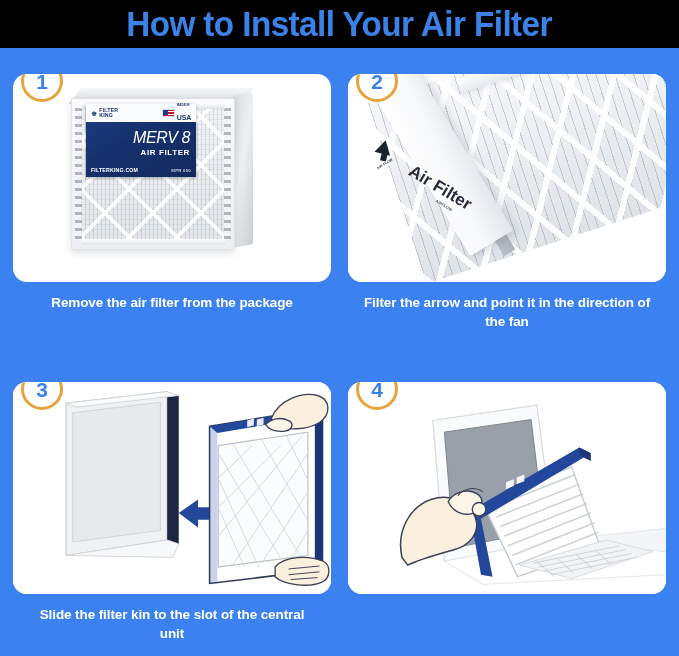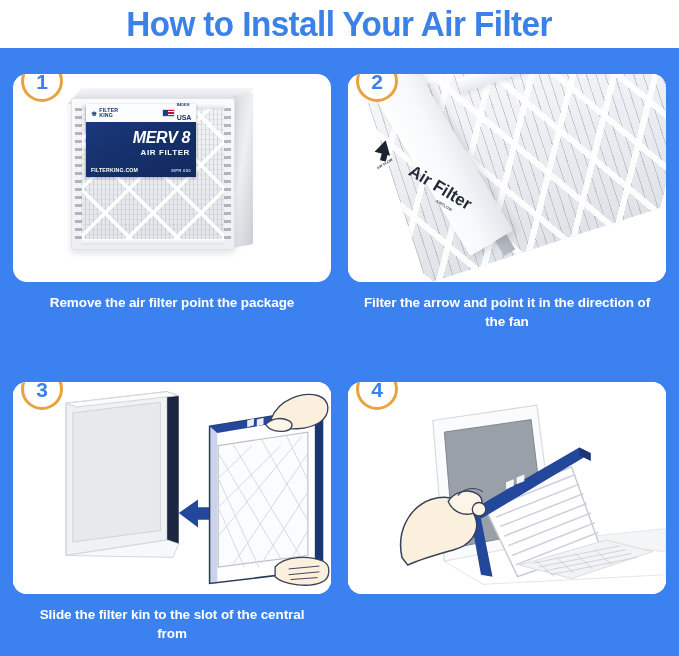--- a/index.html
+++ b/index.html
@@ -12,21 +12,21 @@
   #infographic {
     position: relative;
     width: 679px; height: 656px;
     background: #3b82f0;
     overflow: hidden;
   }
   
   .header-band {
     position: absolute; left: 0; top: 0;
     width: 679px; height: 48px;
-    background: #ffffff;
+    background: #000000;
     display: flex; align-items: center; justify-content: center;
   }
   .header-title {
     font-family: "Liberation Sans Narrow", "Liberation Sans", sans-serif;
     font-size: 35px;
     font-weight: bold;
     letter-spacing: -0.6px;
     color: #3b82e8;
     transform: scaleX(0.95);
     white-space: nowrap;
@@ -156,21 +156,21 @@
   .us-flag::before {
     content: ""; position: absolute; left: 0; top: 0;
     width: 5.5px; height: 4.5px; background: #1b3d85;
   }
   .usa-text { line-height: 1; }
   .usa-made { font-size: 3px; color: #16316d; font-weight: bold; display: block; }
   .usa-big { font-size: 7px; color: #16316d; font-weight: bold; letter-spacing: -0.2px; }
   .f-merv {
     position: absolute; left: 0; right: 6px; top: 26px;
     text-align: right;
-    font-size: 16px; font-weight: bold; font-style: italic;
+    font-size: 16px; font-weight: normal; font-style: italic;
     color: #ffffff; letter-spacing: -0.4px; line-height: 1;
   }
   .f-airfilter {
     position: absolute; left: 0; right: 6px; top: 44px;
     text-align: right;
     font-size: 8px; font-weight: bold; color: #ffffff; letter-spacing: .6px;
   }
   .f-bottomrow {
     position: absolute; left: 5px; right: 5px; bottom: 4px;
     display: flex; justify-content: space-between; align-items: flex-end;
@@ -311,21 +311,21 @@
                 <div class="f-airfilter">AIR FILTER</div>
                 <div class="f-bottomrow">
                   <span class="f-url">FILTERKING.COM</span>
                   <span class="f-mpr">MPR 650</span>
                 </div>
               </div>
             </div>
           </div>
         </div>
       </div>
-      <div class="caption">Remove the air filter point the package</div>
+      <div class="caption">Remove the air filter from the package</div>
     </div>
 
     <div class="panel row1">
       <div class="card">
         <div class="badge">2</div>
         <div class="scene p2">
           <div class="p2-pleats"></div>
           <div class="p2-webs"></div>
           <div class="p2-rail-top"></div>
           <div class="p2-edge-dark"></div>
@@ -393,21 +393,21 @@
               <path d="M262,40 C268,34 278,32 286,36 C292,39 290,46 282,47 C274,48 266,46 262,40 Z" fill="#fdf6e8" stroke="#3a4256" stroke-width="1.4"></path>
             </g>
 
             <g>
               <path d="M272,188 C282,176 308,176 322,182 C330,186 330,200 320,204 C306,210 280,206 272,198 Z" fill="#fbf0dd" stroke="#3a4256" stroke-width="1.4"></path>
               <path d="M286,190 L318,187 M286,196 L318,193 M288,201 L316,199" stroke="#3a4256" stroke-width="1" fill="none"></path>
             </g>
           </svg>
         </div>
       </div>
-      <div class="caption">Slide the filter kin to the slot of the central from</div>
+      <div class="caption">Slide the filter kin to the slot of the central unit</div>
     </div>
 
     <div class="panel row2">
       <div class="card">
         <div class="badge">4</div>
         <div class="scene p4">
           <svg viewBox="0 0 330 212" width="100%" height="100%">
             <rect x="0" y="0" width="330" height="212" fill="#ffffff"></rect>
 
             <g>

